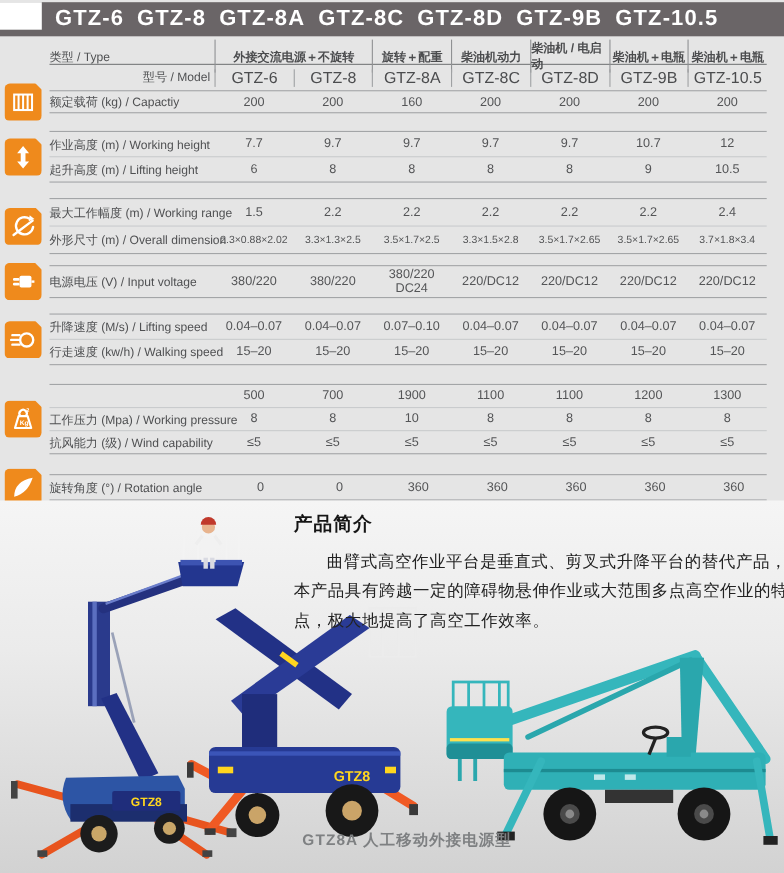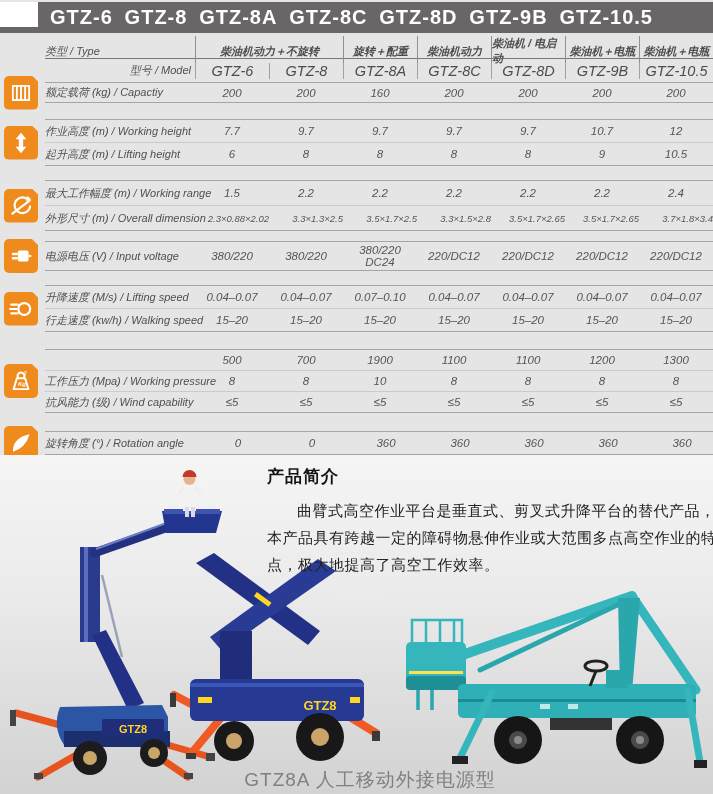--- a/index.html
+++ b/index.html
@@ -7,32 +7,32 @@
         font-family:"Liberation Sans","DejaVu Sans",sans-serif;color:#4f5052;}
 
   
   .band{position:absolute;top:2px;left:0;right:0;height:31px;background:#6a6567;}
   .band-notch{position:absolute;left:0;top:0;width:38px;height:25px;background:#fff;}
   .band-models{position:absolute;left:50px;right:60px;top:0;height:100%;
                display:flex;justify-content:space-between;align-items:center;}
   .band-models span{color:#fff;font-size:20px;font-weight:bold;letter-spacing:1px;}
 
   
-  .table{position:absolute;top:36px;left:0;right:0;padding:0 0 0 45px;font-style:italic;}
+  .table{position:absolute;top:36px;left:0;right:0;padding:0 16px 0 45px;}
   .grid{display:grid;grid-template-columns:150px repeat(7,1fr);align-items:center;}
   .row-type{height:22px;border-bottom:1px solid #77797b;}
   .row-type .tcell{height:100%;display:flex;align-items:center;justify-content:center;
                    border-left:1px solid #8f9193;font-size:11px;font-weight:bold;color:#4b4c4e;}
   .span2{grid-column:span 2;}
   .row-model{height:23px;text-align:right;}
   .row-model .mcell{height:16px;display:flex;align-items:center;justify-content:center;
                     border-left:1px solid #9fa1a3;font-size:14.5px;color:#4b4c4e;}
   .rlabel{font-size:11px;color:#4f5052;padding-right:4px;white-space:nowrap;}
   .v{text-align:center;font-size:11.5px;color:#545557;}
-  .small-vals .v{font-size:9.5px;text-align:right;}
+  .small-vals .v{font-size:9.5px;}
 
   .group{position:relative;border-top:1px solid #a3a5a7;border-bottom:1px solid #a3a5a7;}
   .srow + .srow{border-top:1px solid #c9cbcd;}
   .g1{margin-top:0;} .g1 .srow{height:19px;}
   .g2{margin-top:16px;} .g2 .srow{height:22px;}
   .g3{margin-top:14px;} .g3 .srow{height:24px;}
   .g4{margin-top:10px;} .g4 .srow{height:28px;}
   .g5{margin-top:14px;} .g5 .srow{height:22px;}
   .g6{margin-top:17px;} .g6 .srow{height:20px;}
   .g7{margin-top:18px;} .g7 .srow{height:22px;gap:12px;}
@@ -43,22 +43,22 @@
          display:flex;align-items:center;justify-content:center;}
   .gicon svg{width:26px;height:26px;}
 
   
   .hero{position:absolute;top:455px;left:0;right:0;bottom:0;overflow:hidden;
         background:linear-gradient(180deg,#f5f5f5 0%,#ebebeb 40%,#d2d2d2 100%);}
   .intro{position:absolute;left:267px;top:10px;width:456px;}
   .intro h2{margin:0;font-size:17px;color:#151515;font-weight:bold;letter-spacing:1px;}
   .intro p{margin:9px 0 0 0;font-size:15px;line-height:27px;color:#232323;
            text-indent:2em;letter-spacing:.5px;font-weight:500;}
-  .caption{position:absolute;left:205px;top:312px;width:330px;text-align:center;
-           font-size:19px;font-weight:normal;color:#7e8082;letter-spacing:1px;}
+  .caption{position:absolute;left:205px;top:300px;width:330px;text-align:center;
+           font-size:14px;font-weight:bold;color:#7e8082;letter-spacing:1px;}
   .mach{position:absolute;}
   .m-left{left:2px;top:0px;}
   .m-mid{left:168px;top:90px;}
   .m-right{left:400px;top:117px;}
 </style>
 </head>
 <body>
 
 <div class="page">
 
@@ -72,21 +72,21 @@
       <span>GTZ-8D</span>
       <span>GTZ-9B</span>
       <span>GTZ-10.5</span>
     </div>
   </header>
 
   <div class="table">
 
     <div class="grid row-type">
       <div class="rlabel">类型 / Type</div>
-      <div class="tcell span2">柴油机动力＋不旋转</div>
+      <div class="tcell span2">外接交流电源＋不旋转</div>
       <div class="tcell">旋转＋配重</div>
       <div class="tcell">柴油机动力</div>
       <div class="tcell">柴油机 / 电启动</div>
       <div class="tcell">柴油机＋电瓶</div>
       <div class="tcell">柴油机＋电瓶</div>
     </div>
 
     <div class="grid row-model">
       <div class="rlabel">型号 / Model</div>
       <div class="mcell">GTZ-6</div>

